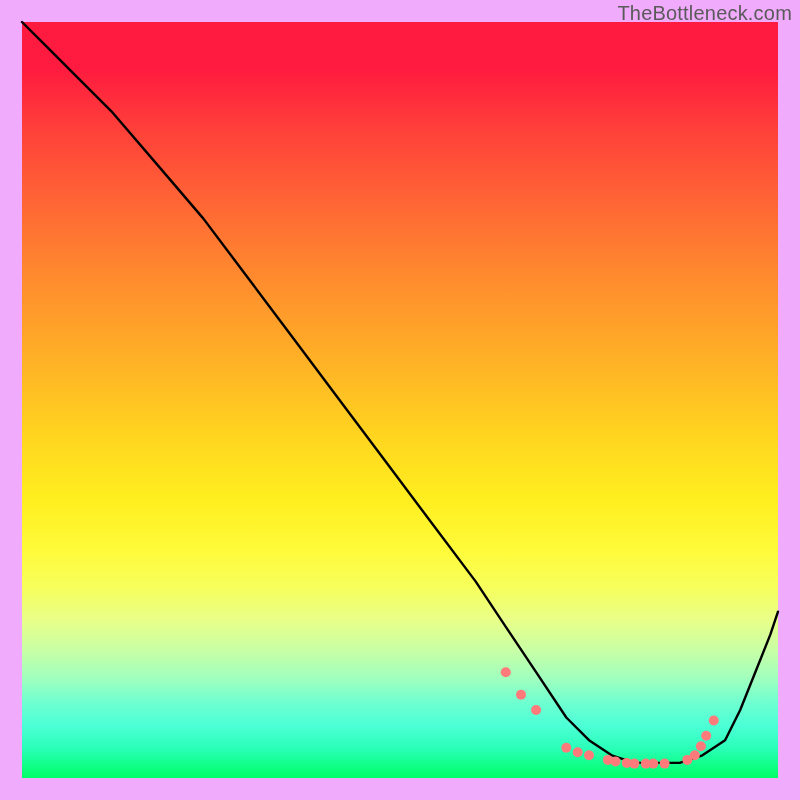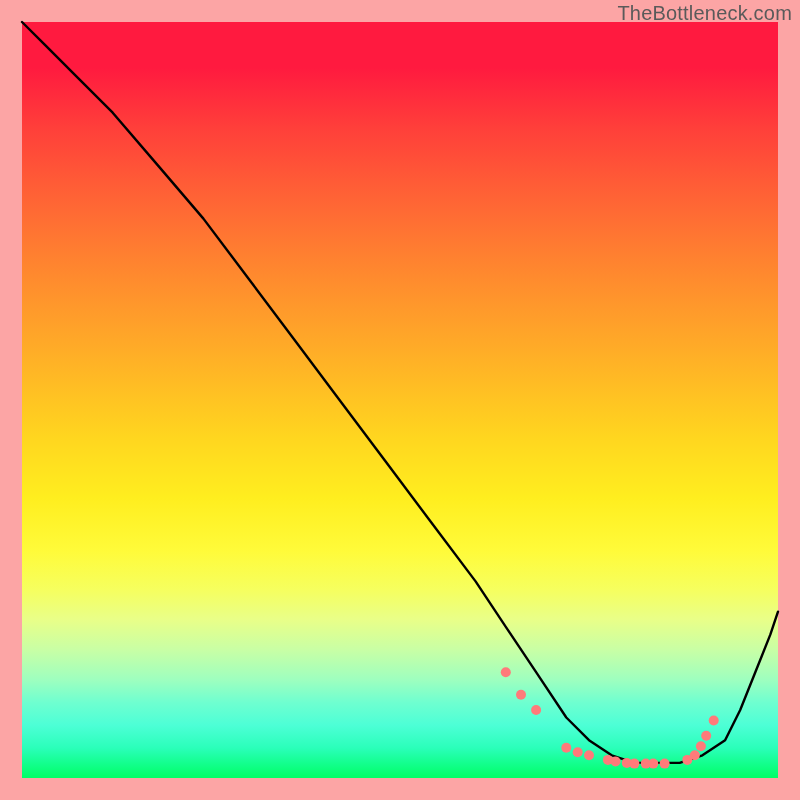--- a/index.html
+++ b/index.html
@@ -8,21 +8,21 @@
     width: 800px;
     height: 800px;
     background: #000;
     font-family: Arial, Helvetica, sans-serif;
     overflow: hidden;
   }
   .frame {
     position: relative;
     width: 800px;
     height: 800px;
-    background: #fca5a5;
+    background: #f0abfc;
   }
   .plot {
     position: absolute;
     left: 22px;
     top: 22px;
     width: 756px;
     height: 756px;
     background: linear-gradient(to bottom,
       #ff1a3f 0%,
       #ff1a3f 6%,

